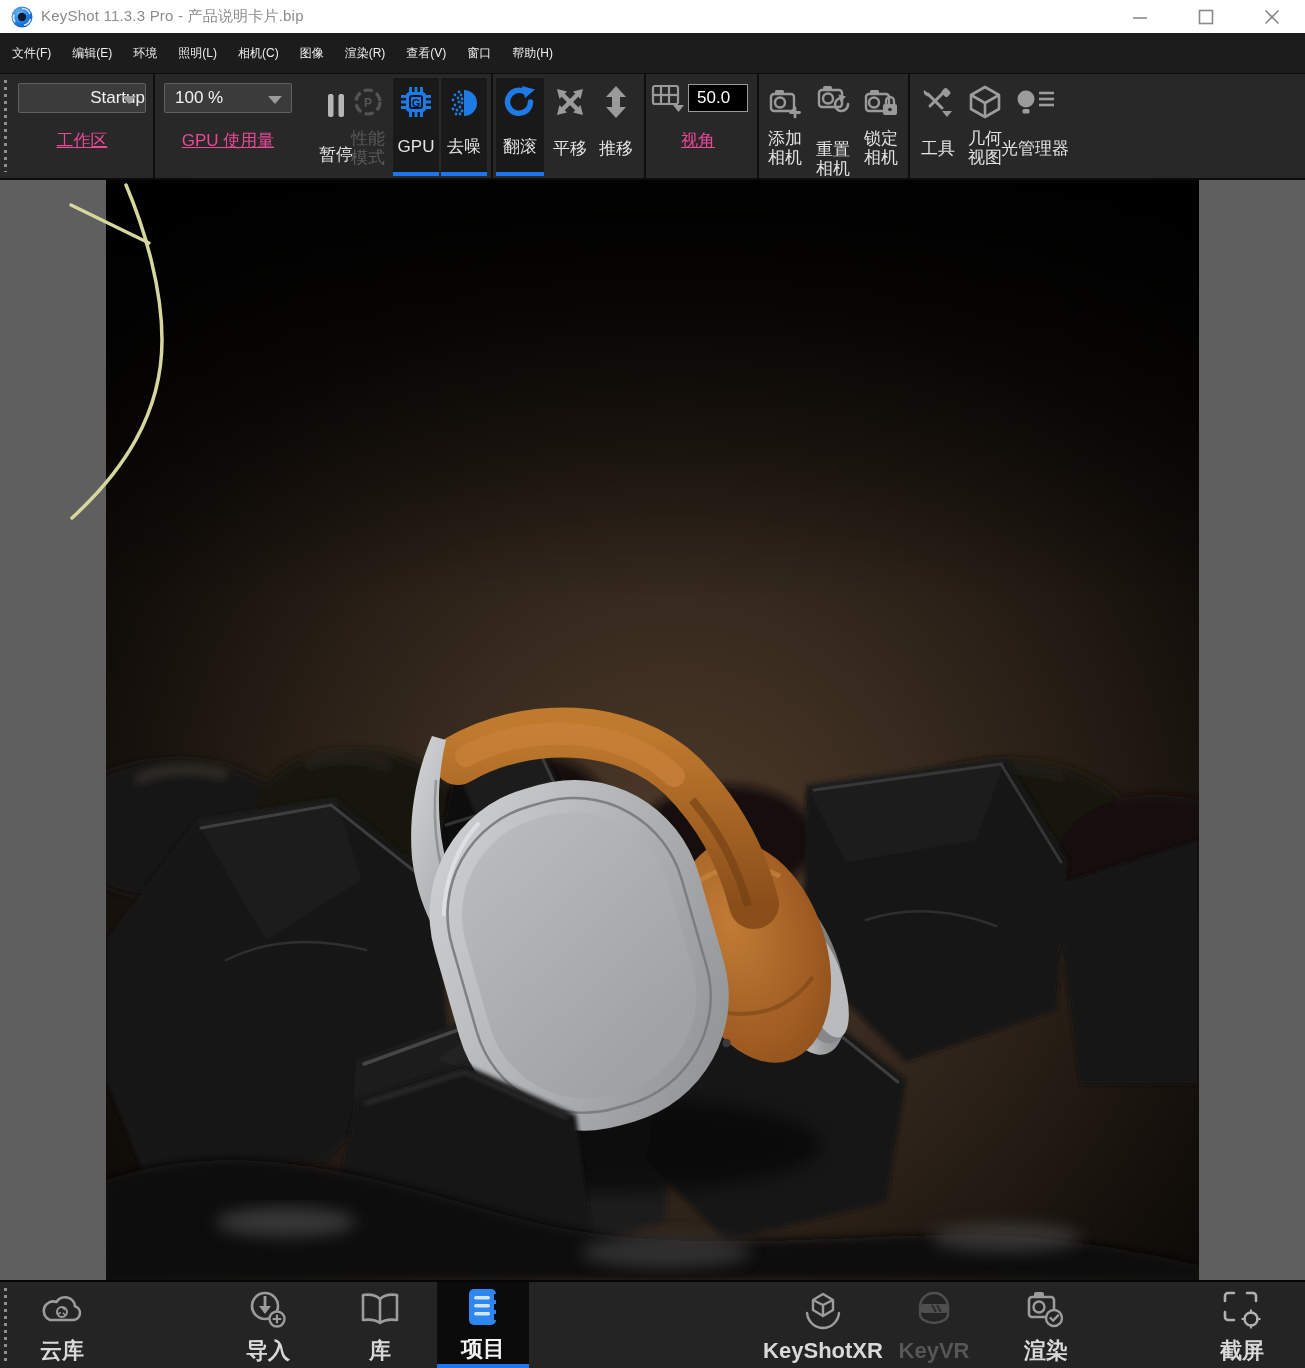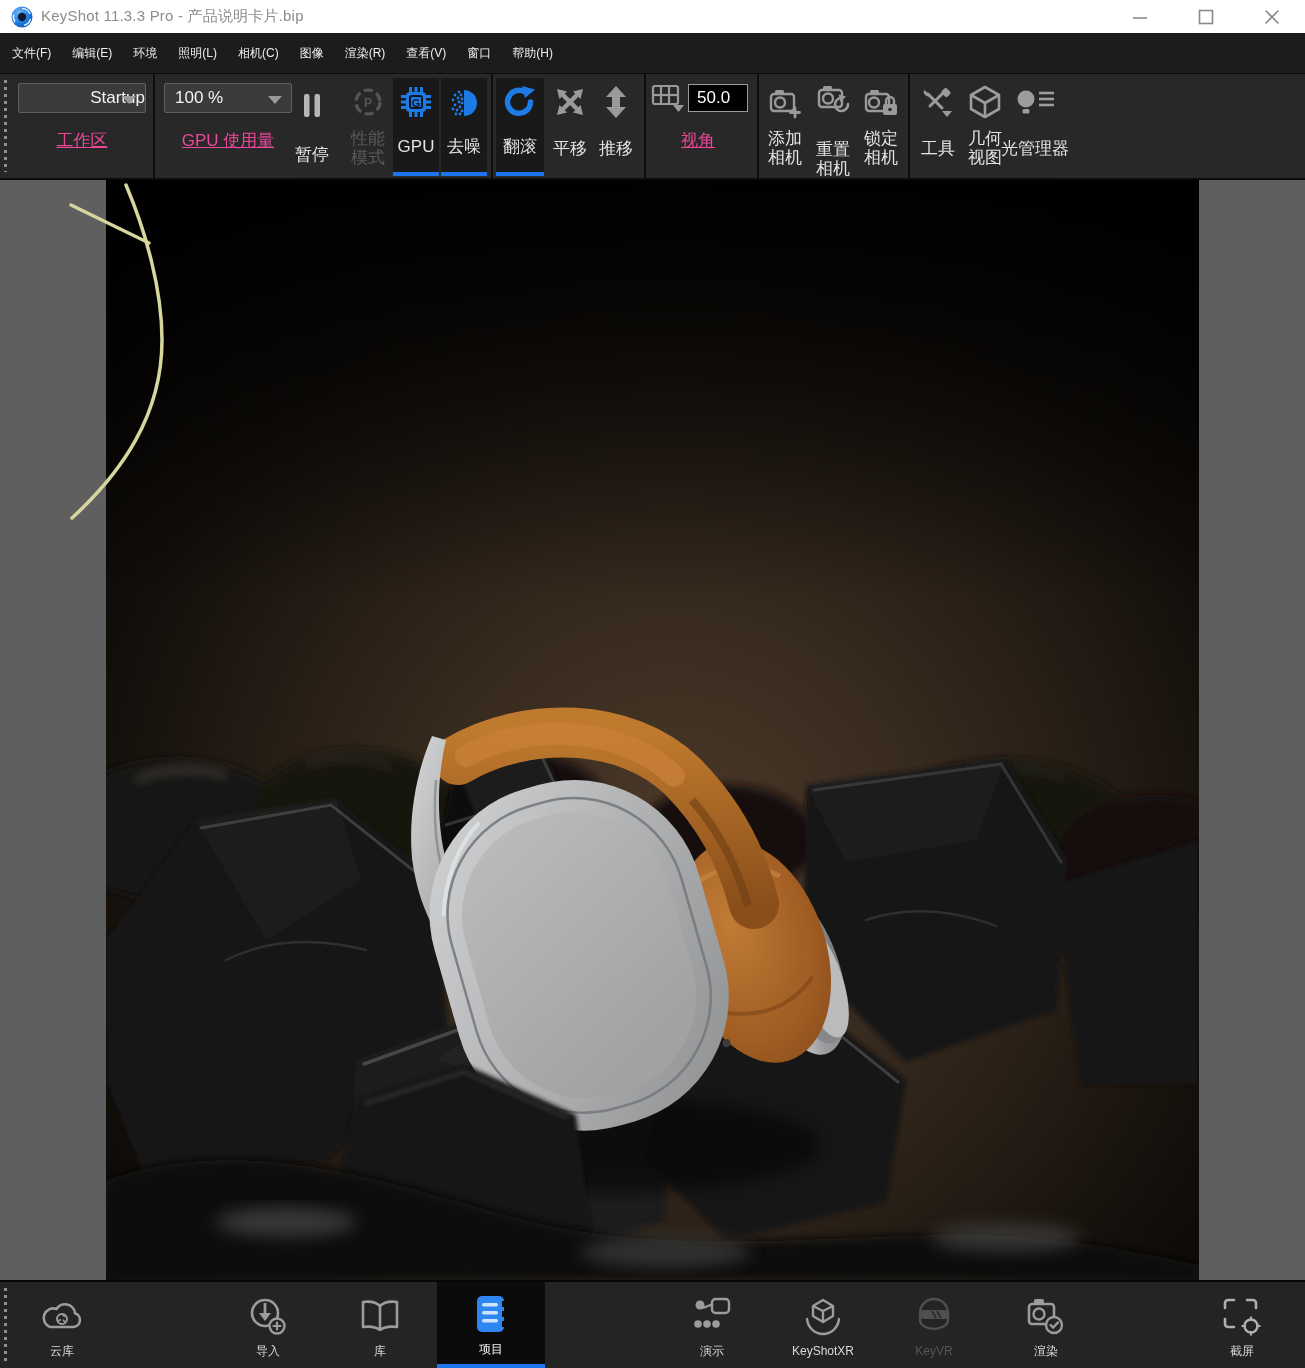--- a/index.html
+++ b/index.html
@@ -41,21 +41,21 @@
   
   .viewport{position:absolute;left:0;top:180px;width:1305px;height:1100px;background:#5f5f5f;}
   .render{position:absolute;left:106px;top:0;width:1093px;height:1100px;}
   .curveoverlay{position:absolute;left:0;top:0;width:240px;height:360px;pointer-events:none;}
   
   .bottombar{position:absolute;left:0;top:1280px;width:1305px;height:88px;background:#242424;
              border-top:2px solid #060606;box-sizing:border-box;}
   .btab{position:absolute;top:0;height:86px;width:104px;display:flex;flex-direction:column;
         align-items:center;justify-content:center;box-sizing:border-box;padding-top:2px;}
   .btab .bicon{height:46px;display:flex;align-items:center;justify-content:center;}
-  .btab .blabel{font-size:12px;color:#d9d9d9;margin-top:4px;white-space:nowrap;}
+  .btab .blabel{font-size:22px;color:#d9d9d9;margin-top:4px;white-space:nowrap;font-weight:bold;}
   .btab.active{background:#0b0b0b;border-bottom:4px solid #1d76ee;}
   .btab.active .blabel{color:#f2f2f2;}
   .btab.disabled .blabel{color:#565656;}
 </style>
 </head>
 <body>
 
 <div class="titlebar">
   <span class="logo">
     <svg width="22" height="22" viewBox="0 0 22 22">
@@ -121,21 +121,21 @@
   <div class="gplabel" style="left:18px;width:128px;">工作区</div>
 
   <div class="tsep" style="left:153px;"></div>
 
   <div class="dropdown" style="left:164px;width:128px;">
     <span>100 %</span>
     <span class="caret"></span>
   </div>
   <div class="gplabel" style="left:164px;width:128px;">GPU 使用量</div>
 
-  <div class="tbtn" style="left:288px;width:48px;gap:13px;">
+  <div class="tbtn" style="left:312px;width:48px;gap:13px;">
     <div class="ticon">
       <svg width="30" height="30">
           <rect x="7" y="4" width="5.5" height="23" rx="2" fill="#b6b6b6"></rect>
           <rect x="17.5" y="4" width="5.5" height="23" rx="2" fill="#b6b6b6"></rect>
         </svg>
     </div>
     <div class="tlabel">暂停</div>
   </div>
 
   <div class="tbtn disabled" style="left:346px;width:44px;">
@@ -548,51 +548,38 @@
   <div class="btab" style="left:328px;">
     <div class="bicon">
       <svg width="46" height="40">
         <path d="M23 10 C19 6 13 5 6 6 V31 C13 30 19 31 23 34 C27 31 33 30 40 31 V6 C33 5 27 6 23 10 Z" stroke="#9c9c9c" stroke-width="2.6" fill="none" stroke-linejoin="round"></path>
         <line x1="23" y1="10" x2="23" y2="34" stroke="#9c9c9c" stroke-width="2.6"></line>
       </svg>
     </div>
     <div class="blabel">库</div>
   </div>
 
-  <div class="btab active" style="left:437px;width:108px;">
+  <div class="btab active" style="left:437px;width:92px;">
     <div class="bicon">
       <svg width="44" height="44">
         <rect x="8" y="4" width="27" height="36" rx="5" fill="#2e86f0"></rect>
         <rect x="33" y="9" width="5" height="6" fill="#0b0b0b"></rect>
         <rect x="33" y="19" width="5" height="6" fill="#0b0b0b"></rect>
         <rect x="33" y="29" width="5" height="6" fill="#0b0b0b"></rect>
         <g fill="#cfe4ff">
             <rect x="13" y="11" width="16" height="3.4" rx="1.7"></rect>
             <rect x="13" y="19" width="16" height="3.4" rx="1.7"></rect>
             <rect x="13" y="27" width="16" height="3.4" rx="1.7"></rect>
           </g>
       </svg>
     </div>
     <div class="blabel">项目</div>
   </div>
 
 
-  <div class="btab" style="left:660px;">
-    <div class="bicon">
-      <svg width="44" height="42">
-        <circle cx="10" cy="10" r="4.5" fill="#9c9c9c"></circle>
-        <rect x="22" y="4" width="17" height="14" rx="3.5" stroke="#9c9c9c" stroke-width="2.4" fill="none"></rect>
-        <line x1="13" y1="13" x2="23" y2="9" stroke="#9c9c9c" stroke-width="2.4"></line>
-        <circle cx="8" cy="29" r="3.8" fill="#9c9c9c"></circle>
-        <circle cx="17" cy="29" r="3.8" fill="#9c9c9c"></circle>
-        <circle cx="26" cy="29" r="3.8" fill="#9c9c9c"></circle>
-      </svg>
-    </div>
-    <div class="blabel">演示</div>
-  </div>
 
   <div class="btab" style="left:763px;width:120px;">
     <div class="bicon">
       <svg width="46" height="44">
         <g stroke="#9c9c9c" stroke-width="2.4" fill="none" stroke-linejoin="round">
           <polygon points="23,5 33,11 33,21 23,27 13,21 13,11"></polygon>
           <polyline points="13,11 23,16 33,11"></polyline>
           <line x1="23" y1="16" x2="23" y2="27"></line>
           <path d="M7 24 C8 33 15 39 23 39" stroke-linecap="round"></path>
           <path d="M39 24 C38 33 31 39 23 39" stroke-linecap="round"></path>

